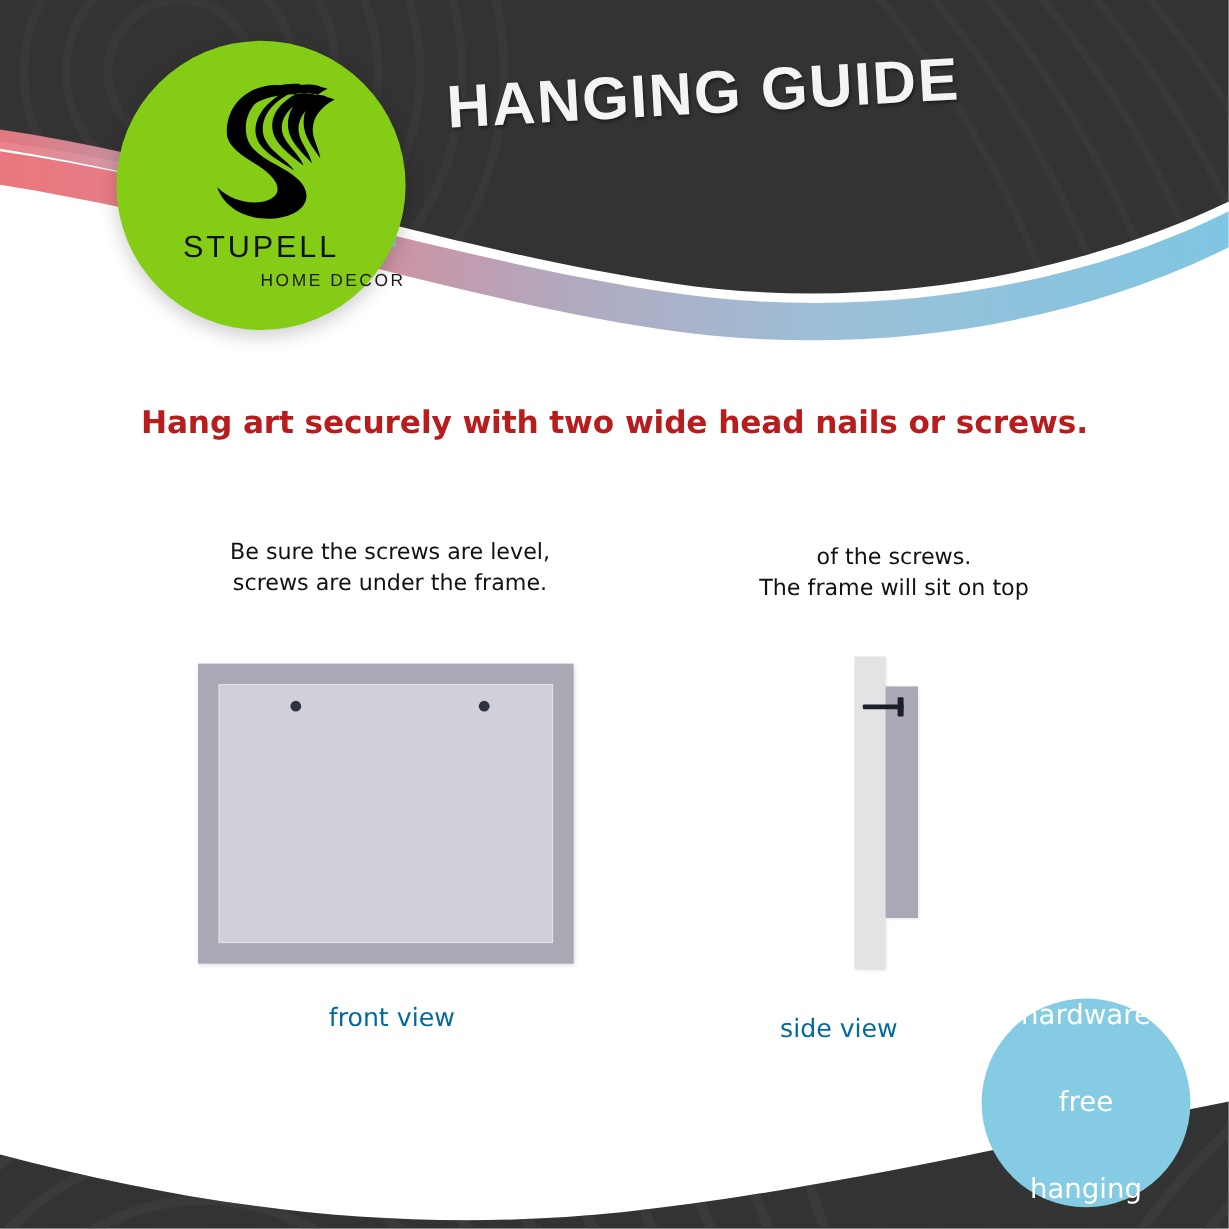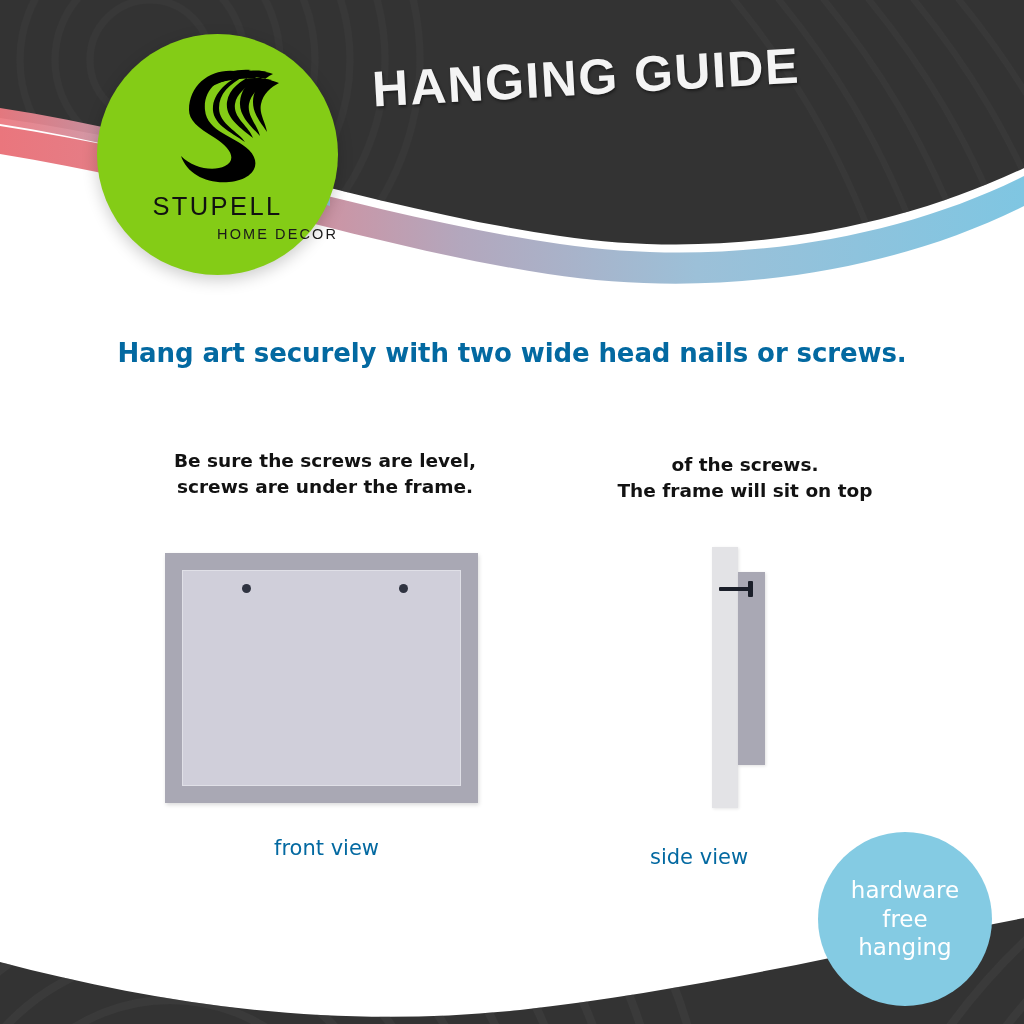--- a/index.html
+++ b/index.html
@@ -107,30 +107,30 @@
     font-family: "DejaVu Sans", sans-serif;
   }
   .lede {
     position: absolute;
     left: 0;
     right: 0;
     top: 338px;
     text-align: center;
     font-size: 26px;
     font-weight: 600;
-    color: #0369a1;
+    color: #b91c1c;
     letter-spacing: -0.1px;
     font-family: "DejaVu Sans", sans-serif;
   }
 
   
   .instr {
     position: absolute;
     font-size: 18.5px;
-    font-weight: 700;
+    font-weight: 400;
     line-height: 1.42;
     color: #121212;
     text-align: center;
     font-family: "DejaVu Sans", sans-serif;
   }
   .instr-left {
     left: 160px;
     top: 448px;
     width: 330px;
   }
@@ -227,21 +227,21 @@
     left: 818px;
     top: 832px;
     width: 174px;
     height: 174px;
     border-radius: 50%;
     background: #84cbe3;
     z-index: 7;
     display: flex;
     flex-direction: column;
     align-items: center;
-    justify-content: center;
+    justify-content: space-between;
     color: #ffffff;
     font-size: 23px;
     line-height: 1.26;
     font-weight: 400;
     font-family: "DejaVu Sans", sans-serif;
   }
   .hf-badge span { display: block; }
 </style>
 </head>
 <body>

